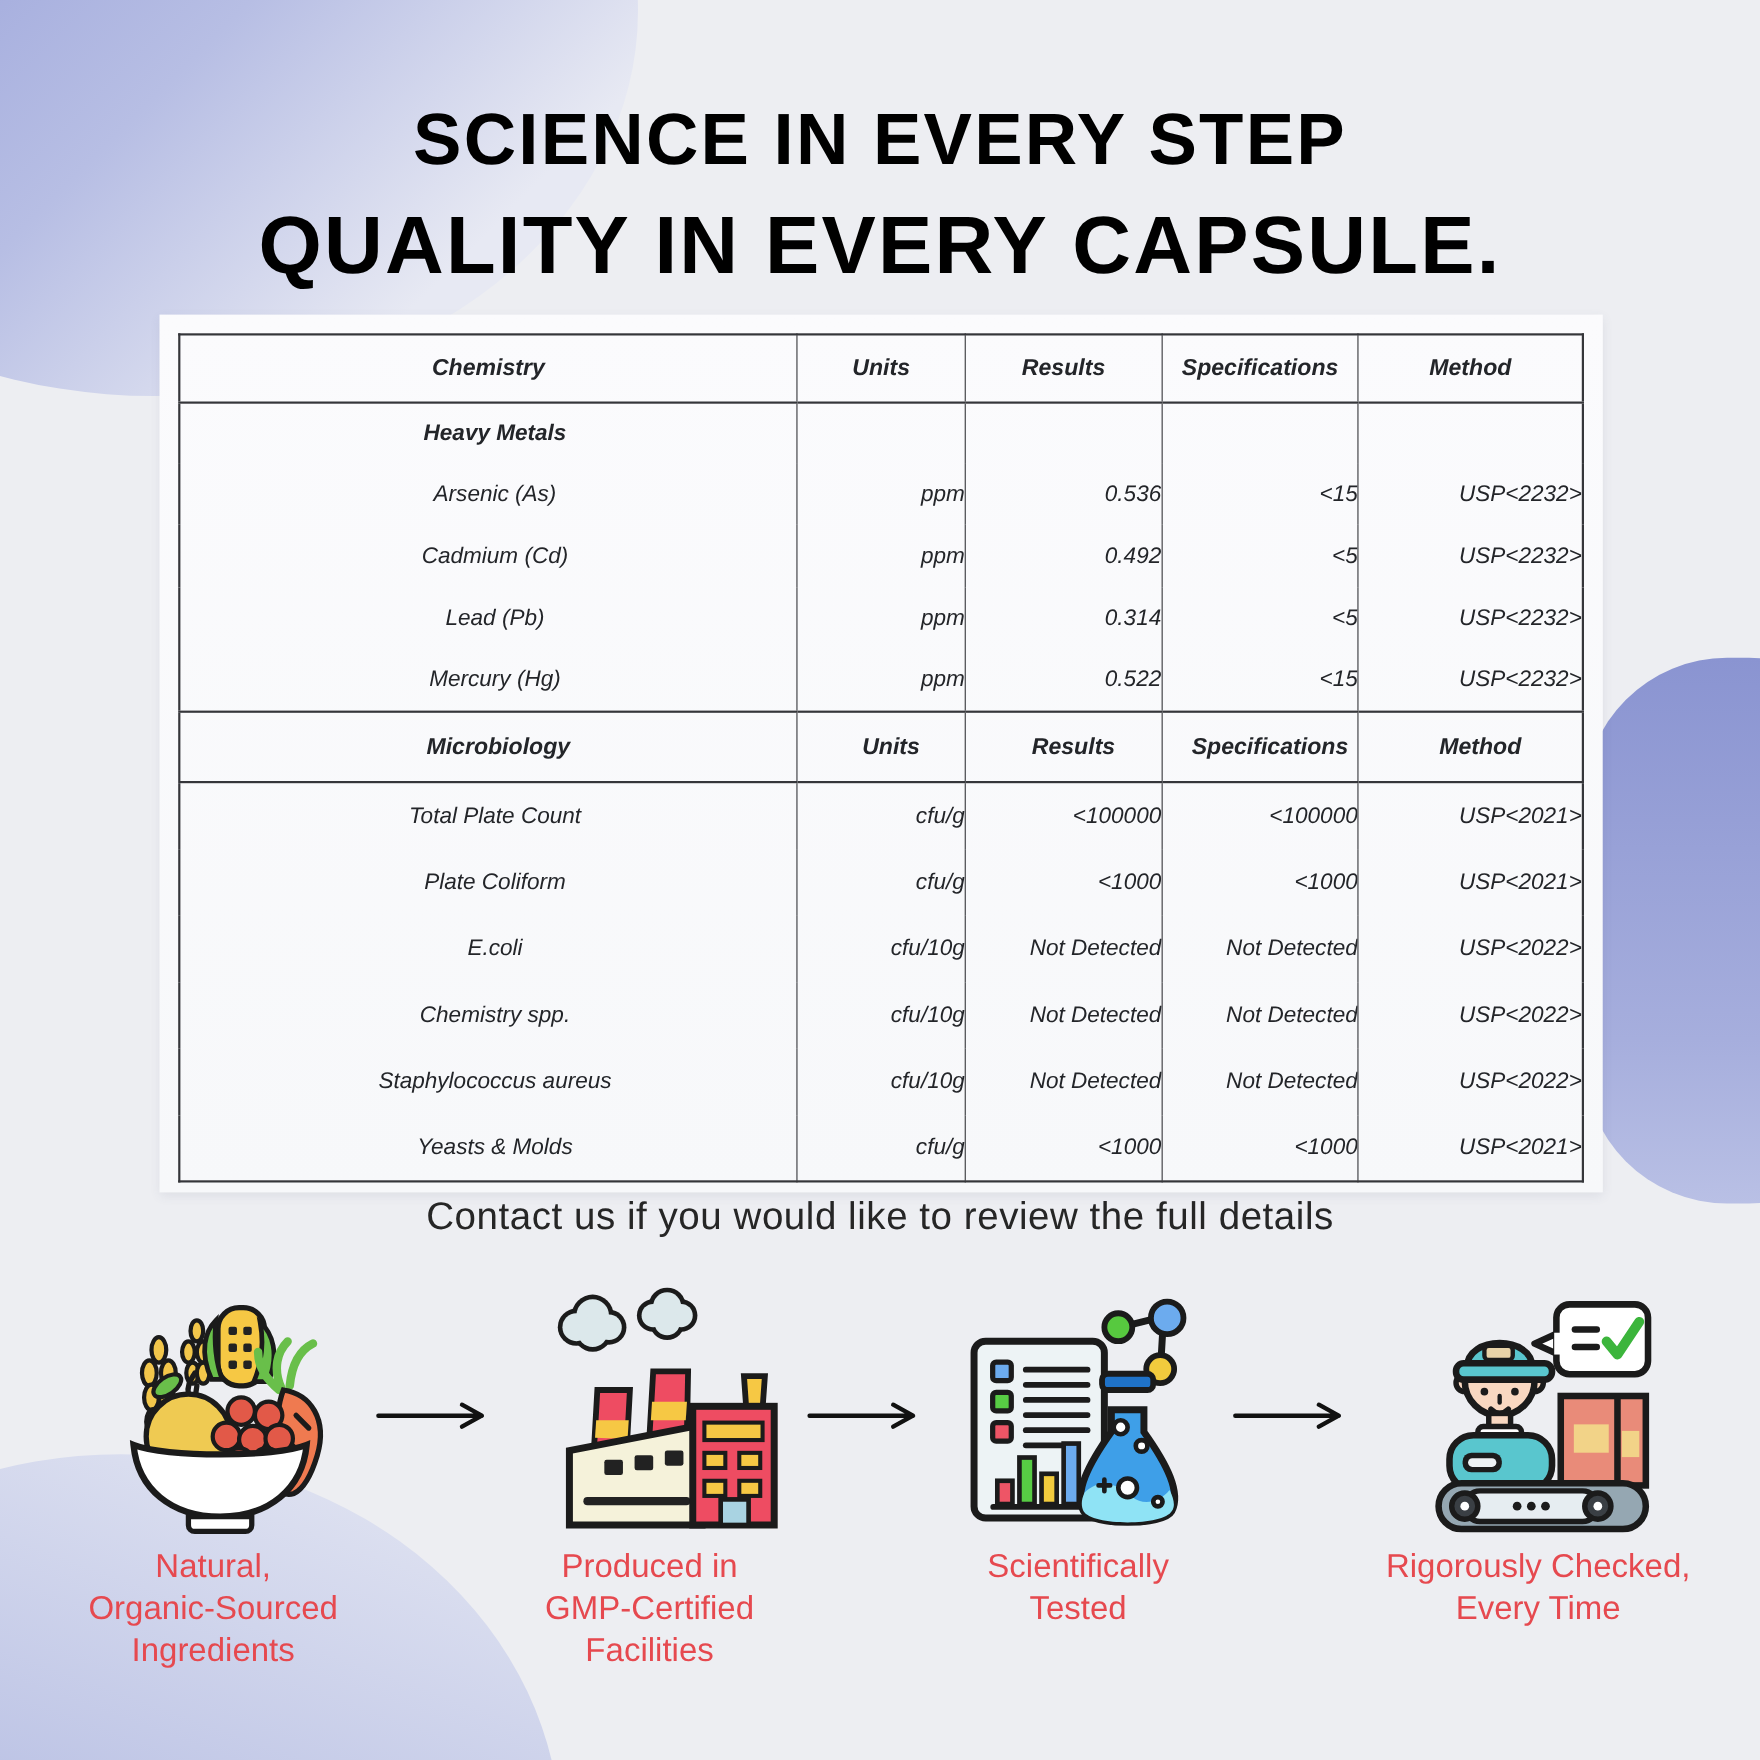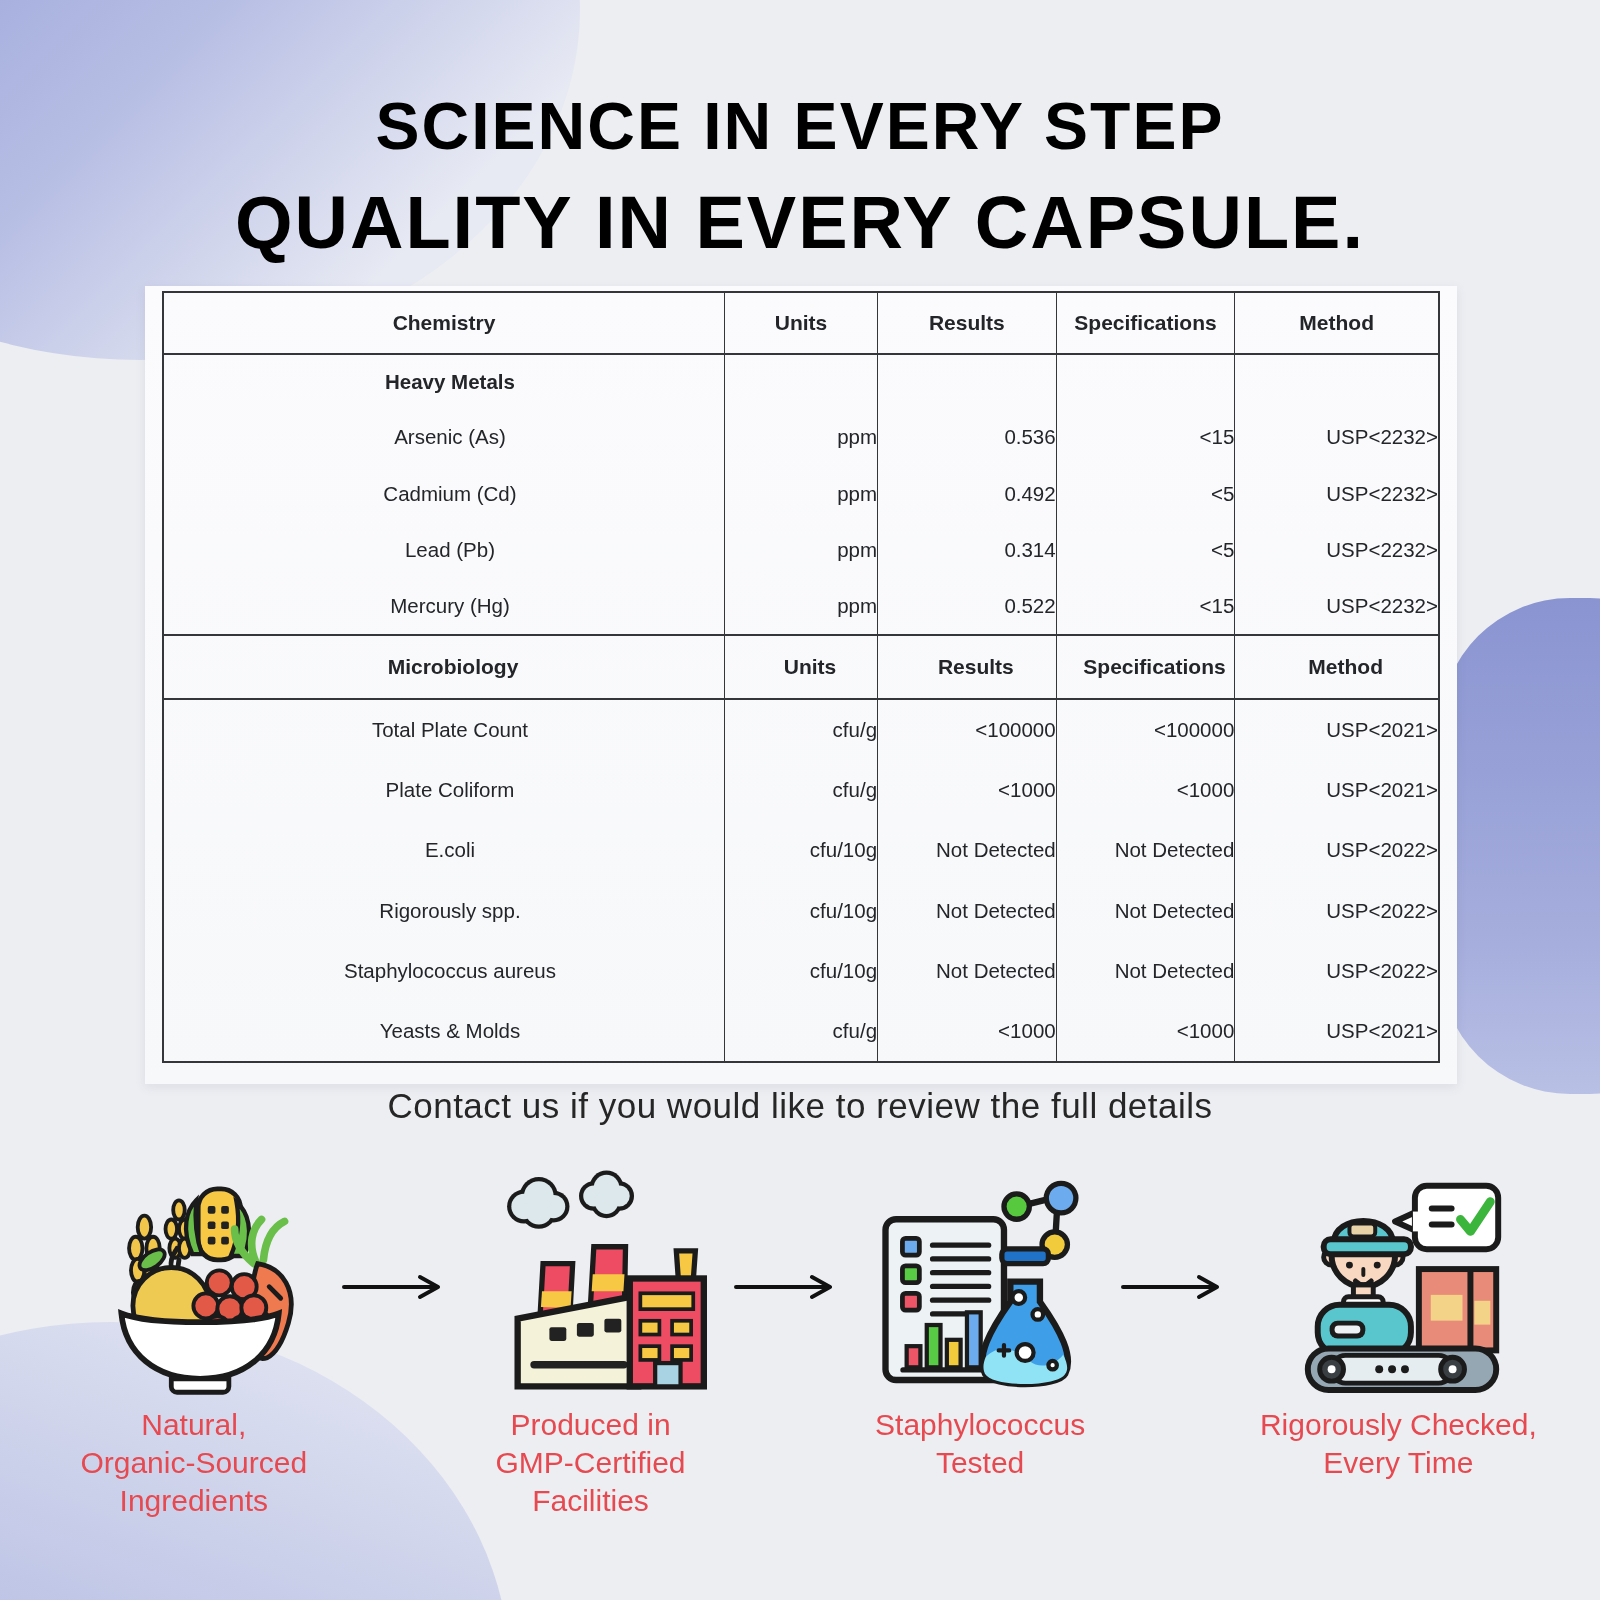--- a/index.html
+++ b/index.html
@@ -14,23 +14,23 @@
   .blob-bl{left:-290px;top:1322px;width:800px;height:700px;border-radius:50%;
            background:linear-gradient(200deg,#e2e5f2 5%,#b3bbe2 60%,#9ba4d8 100%);}
   
   .titles{position:absolute;top:72px;left:0;width:100%;text-align:center;}
   .titles h1{margin:16px;font-size:66px;font-weight:bold;letter-spacing:2px;color:#000000;}
   .titles h2{margin:14px 0 0 0;font-size:74px;font-weight:bold;letter-spacing:2px;color:#000000;}
   
   .paper{position:absolute;left:145px;top:286px;width:1312px;height:798px;
          background:linear-gradient(180deg,#fbfbfd 0%,#f7f8fa 100%);
          box-shadow:0 3px 10px rgba(70,75,110,0.10);}
-  table.coa{width:calc(100% - 34px);height:calc(100% - 26px);margin:5px 17px;
+  table.coa{width:calc(100% - 34px);height:calc(100% - 26px);margin:17px 17px;
             border-collapse:collapse;table-layout:fixed;border:2.5px solid #35363a;
-            color:#232529;}
+            color:#232529;font-style:italic;}
   table.coa th,table.coa td{border-left:1.6px solid #35363a;border-right:1.6px solid #35363a;
             padding:0;vertical-align:middle;overflow:hidden;}
   table.coa th{font-size:21px;font-weight:bold;text-align:center;}
   table.coa td{font-size:20.5px;text-align:right;}
   table.coa td.name{text-align:center;padding-left:12px;}
   td.name.section{font-weight:bold;}
   tr.r-hdr{height:62px;}
   tr.r-hdr th{border-bottom:2px solid #35363a;}
   tr.r-sec{height:54px;}
   tr.r-chem{height:56px;}
@@ -136,21 +136,21 @@
         <td>USP&lt;2021&gt;</td>
       </tr>
       <tr class="r-micro">
         <td class="name">E.coli</td>
         <td>cfu/10g</td>
         <td>Not Detected</td>
         <td>Not Detected</td>
         <td>USP&lt;2022&gt;</td>
       </tr>
       <tr class="r-micro">
-        <td class="name">Rigorously spp.</td>
+        <td class="name">Chemistry spp.</td>
         <td>cfu/10g</td>
         <td>Not Detected</td>
         <td>Not Detected</td>
         <td>USP&lt;2022&gt;</td>
       </tr>
       <tr class="r-micro">
         <td class="name">Staphylococcus aureus</td>
         <td>cfu/10g</td>
         <td>Not Detected</td>
         <td>Not Detected</td>
@@ -320,21 +320,21 @@
           <rect x="136" y="84" width="44" height="14" rx="5" fill="#1f72c8" stroke="#1b1b1b" stroke-width="5"></rect>
           <g fill="#ffffff" stroke="#1b1b1b" stroke-width="4">
             <circle cx="152" cy="130" r="6"></circle>
               <circle cx="170" cy="146" r="5"></circle>
             <circle cx="158" cy="182" r="8"></circle>
               <circle cx="184" cy="194" r="4"></circle>
           </g>
           <path d="M133,180 h10 M138,175 v10" stroke="#1b1b1b" stroke-width="4" stroke-linecap="round"></path>
         </svg>
       </div>
-      <div class="step-label">Staphylococcus
+      <div class="step-label">Scientifically
 Tested</div>
     </div>
 
     <div class="arrow">
       <svg width="110" height="30" viewBox="0 0 110 30" xmlns="http://www.w3.org/2000/svg">
         <path d="M4,15 H96 M80,5 L98,15 M80,25 L98,15" stroke="#111111" stroke-width="4" fill="none" stroke-linecap="round" stroke-linejoin="round"></path>
       </svg>
     </div>
 
     <div class="step step-4">

